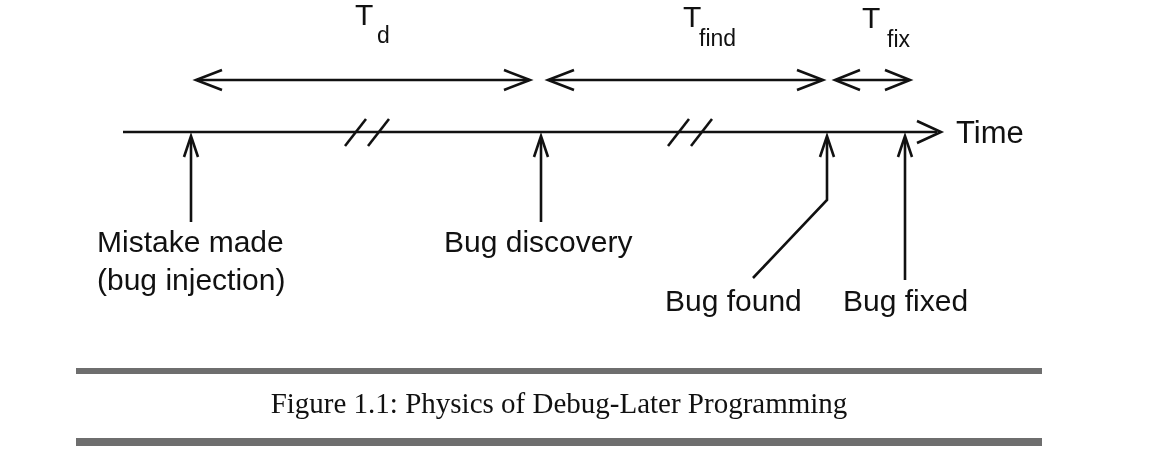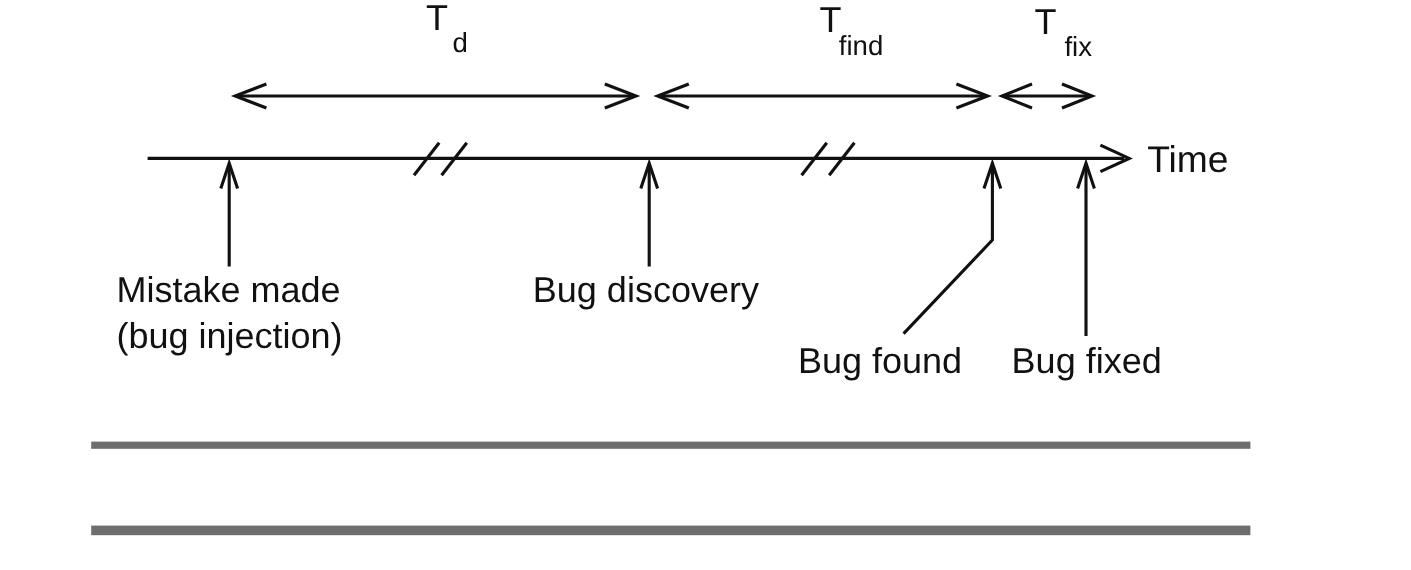--- a/index.html
+++ b/index.html
@@ -113,15 +113,16 @@
 
     <g>
       <line class="ln" x1="905" y1="139" x2="905" y2="280"></line>
       <polyline class="ln" points="898,157 905,136 912,157"></polyline>
     </g>
     <text class="lbl" x="843" y="311">Bug fixed</text>
 
   </svg>
 
   <div class="caption-rule top"></div>
+  <div class="caption-text">Figure 1.1: Physics of Debug-Later Programming</div>
   <div class="caption-rule bottom"></div>
 
 </div>
 
 </body></html>

